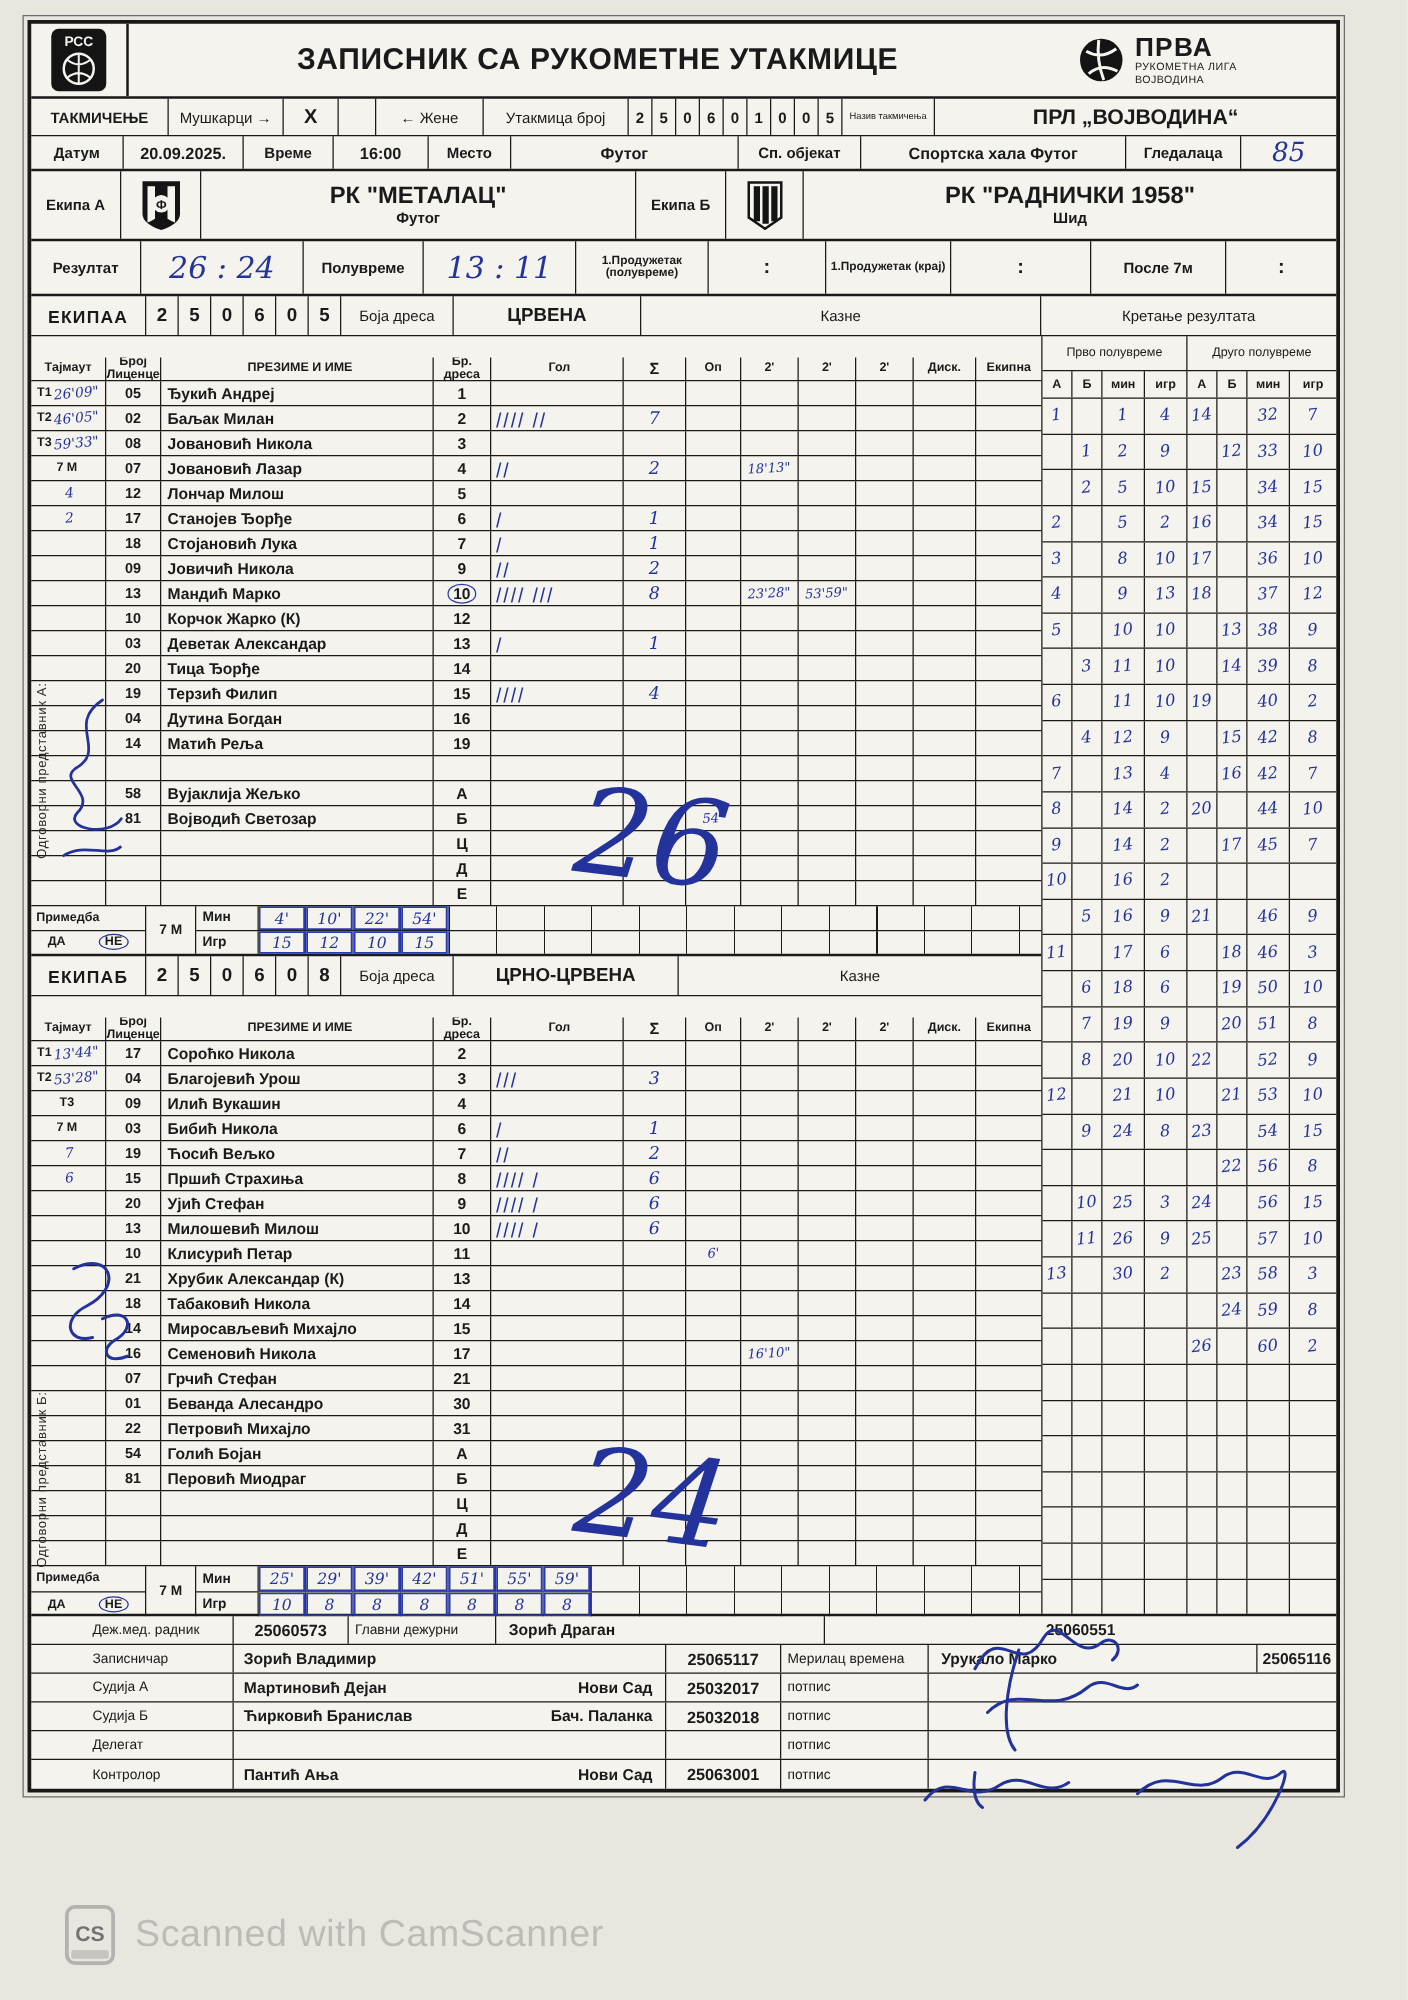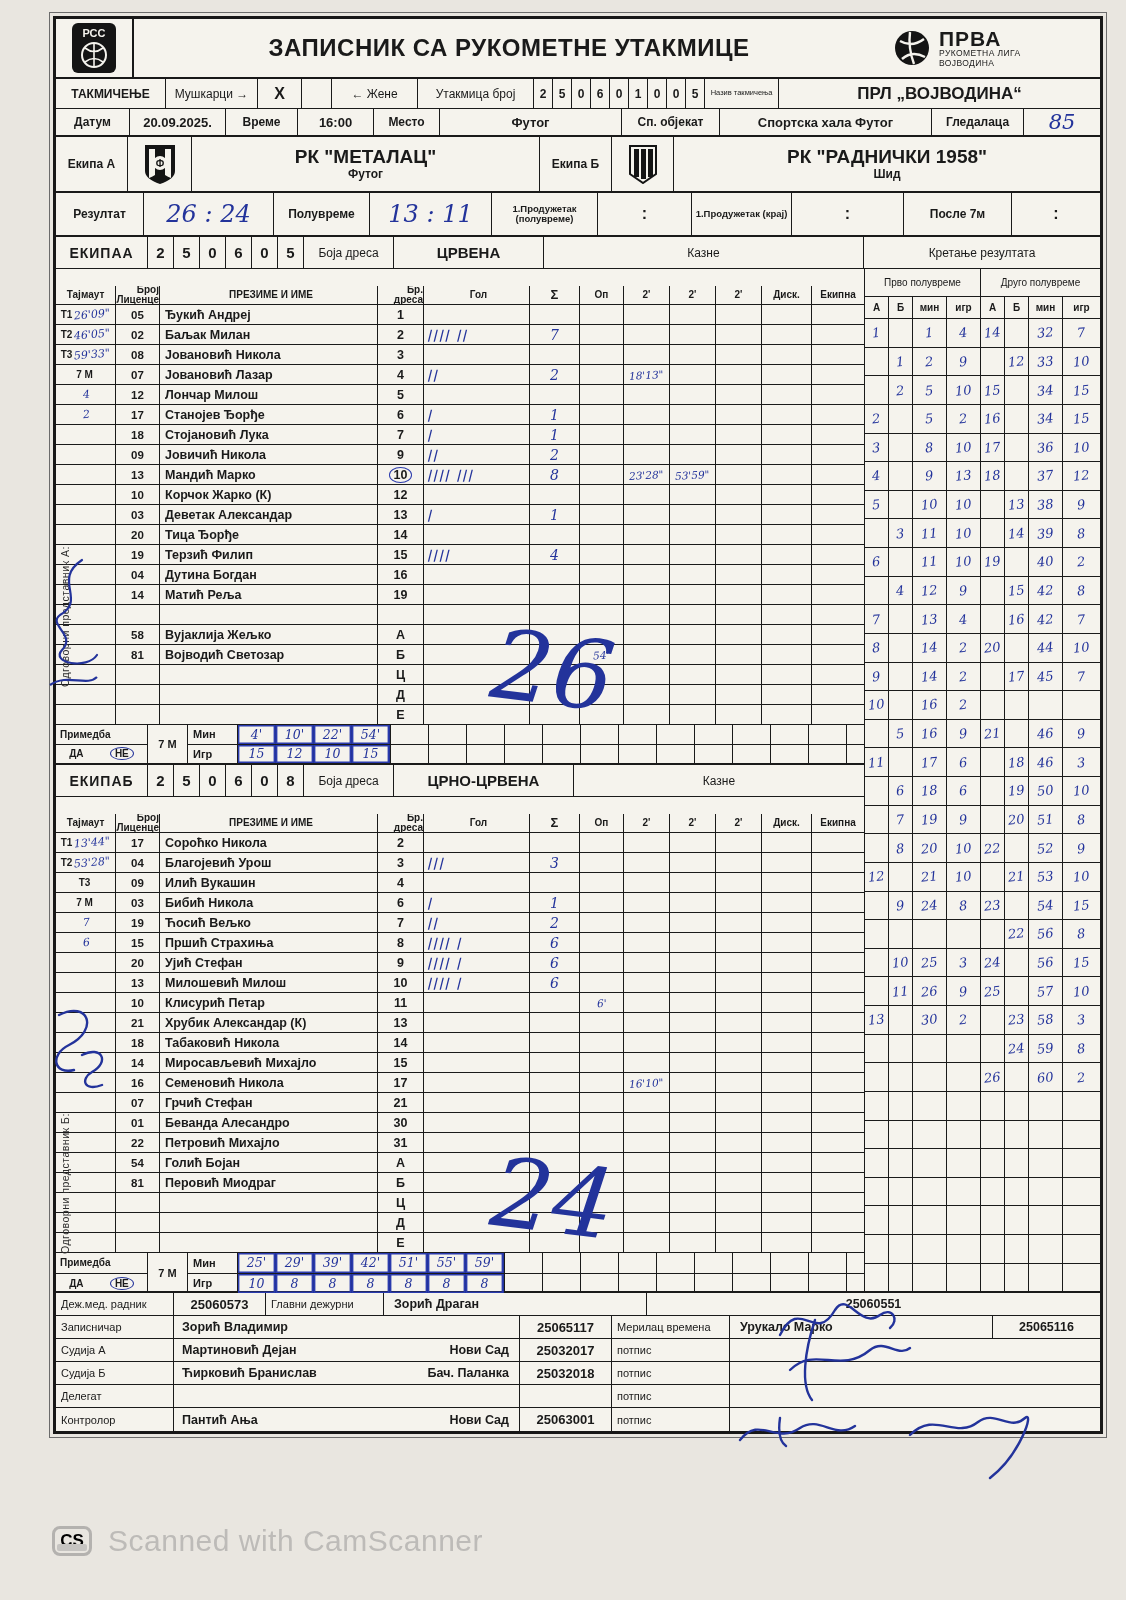--- a/index.html
+++ b/index.html
@@ -5,21 +5,21 @@
   * { box-sizing: border-box; margin:0; padding:0; }
   html,body { width:1126px; height:1600px; }
   body {
     font-family:"Liberation Sans", sans-serif;
     background:#e9e6e0;
     position:relative;
     color:#1a1a1a;
     overflow:hidden;
   }
   .paper {
-    position:absolute; left:53px; top:16px; width:1050px;
+    position:absolute; left:22px; top:16px; width:1050px;
     background:#f5f3ed;
     border:3px solid #181818;
     outline:1px solid #6b6b6b; outline-offset:3px;
   }
   .r { display:flex; }
   .c { border-right:1px solid #1a1a1a; display:flex; align-items:center; justify-content:center; overflow:hidden; white-space:nowrap; }
   .fx { flex:1; border-right:none; }
   .lab { font-size:12px; }
   .bold { font-weight:bold; }
   .hw { font-family:"DejaVu Serif", serif; font-style:italic; color:#23339b; }
@@ -47,21 +47,21 @@
   .codebig { font-size:14px; font-weight:bold; letter-spacing:1px; }
   .cdigit { width:26px; font-weight:bold; font-size:15px; }
 
   
   .mid { display:flex; height:1024px; border-bottom:2px solid #1a1a1a; }
   .left { width:808px; }
   .right { flex:1; border-left:1px solid #1a1a1a; display:flex; flex-direction:column; }
 
   .ttable { position:relative; }
   .thead { height:36px; display:flex; border-bottom:1px solid #1a1a1a; }
-  .thead .c { font-size:10px; font-weight:bold; white-space:normal; text-align:right; line-height:1.05;margin-top:17px; }
+  .thead .c { font-size:10px; font-weight:bold; white-space:normal; text-align:center; line-height:1.05;margin-top:17px; }
   .prow { height:20px; display:flex; border-bottom:1px solid #1a1a1a; }
   .w-t { width:60px; gap:2px; }
   .w-lic { width:44px; font-size:11.5px; font-weight:bold; }
   .w-name { width:218px; justify-content:flex-start; padding-left:5px; font-size:12.5px; font-weight:bold; }
   .w-dress { width:46px; font-size:12.5px; font-weight:bold; }
   .w-goal { width:106px; justify-content:flex-start; padding-left:4px; }
   .w-sum { width:50px; }
   .w-op { width:44px; }
   .w-p2 { width:46px; }
   .w-disk { width:50px; }
@@ -100,37 +100,37 @@
   .prows { flex:1; display:flex; flex-direction:column; }
   .grow { flex:1; display:flex; border-bottom:1px solid #1a1a1a; }
   .grow:last-child { border-bottom:none; }
   .grow .c { font-size:13px; }
   .pA { width:24px; } .pB { width:24px; } .pM { width:34px; } .pI { width:34px; }
   .half-sep { border-right:1.5px solid #1a1a1a !important; }
   .grow .hw { transform:rotate(-6deg); }
 
   
   .off { }
-  .orow { height:23px; display:flex; border-bottom:1px solid #1a1a1a; }
+  .orow { height:23px; display:flex; border-bottom:1px solid #1a1a1a;padding-left:44px; }
   .orow:last-child { border-bottom:none; }
   .o-label { width:118px; font-size:11px; justify-content:flex-start; padding-left:5px; }
   .o-namecity { width:346px; justify-content:space-between; padding:0 10px 0 8px; font-weight:bold; font-size:12.5px; }
   .o-id { width:92px; font-weight:bold; font-size:13px; }
   .o-rlabel { width:118px; font-size:11px; justify-content:flex-start; padding-left:5px; }
   .o-rname { width:262px; justify-content:flex-start; padding-left:10px; font-weight:bold; font-size:12.5px; border-right:none; }
   .o-rid { flex:1; font-weight:bold; font-size:12.5px; border-right:none; border-left:1px solid #1a1a1a; }
   .o-rid:empty { border-left:none; }
 
   
   .vlabel { position:absolute; writing-mode:vertical-rl; transform:rotate(180deg);
     font-size:10.5px; color:#2b2b2b; left:3px; letter-spacing:0.5px; }
   .sig { position:absolute; pointer-events:none; }
   .scanfoot { position:absolute; left:52px; top:1524px; display:flex; align-items:center; gap:16px; }
-  .csicon { width:40px; height:30px; border:3px solid #b4b2af; border-radius:8px; position:relative;
-    display:flex; align-items:center; justify-content:center; color:#000000; font-weight:bold; font-size:17px; }
+  .csicon { width:40px; height:48px; border:3px solid #b4b2af; border-radius:8px; position:relative;
+    display:flex; align-items:center; justify-content:center; color:#737373; font-weight:bold; font-size:17px; }
   .csicon::after { content:""; position:absolute; left:2px; right:2px; bottom:2px; height:7px; background:#c6c4c1; border-radius:2px; }
   .cstext { font-size:30px; color:#bdbbb8; letter-spacing:0.5px; }
 </style>
 </head>
 <body>
 
 <div class="paper">
 
   <div class="hdr">
     <div class="rssbox">

